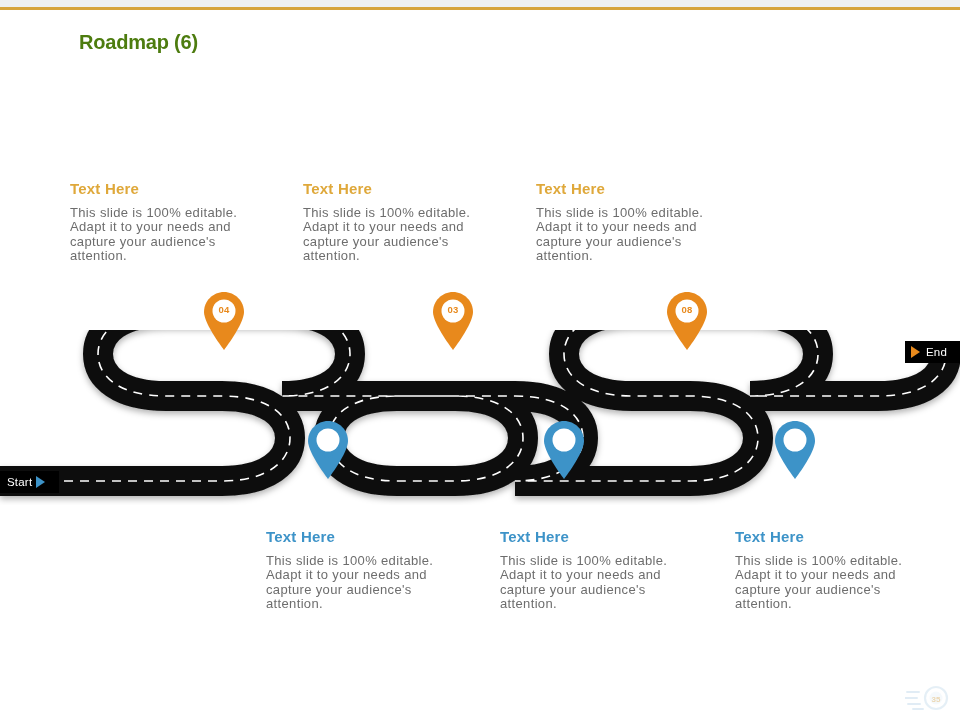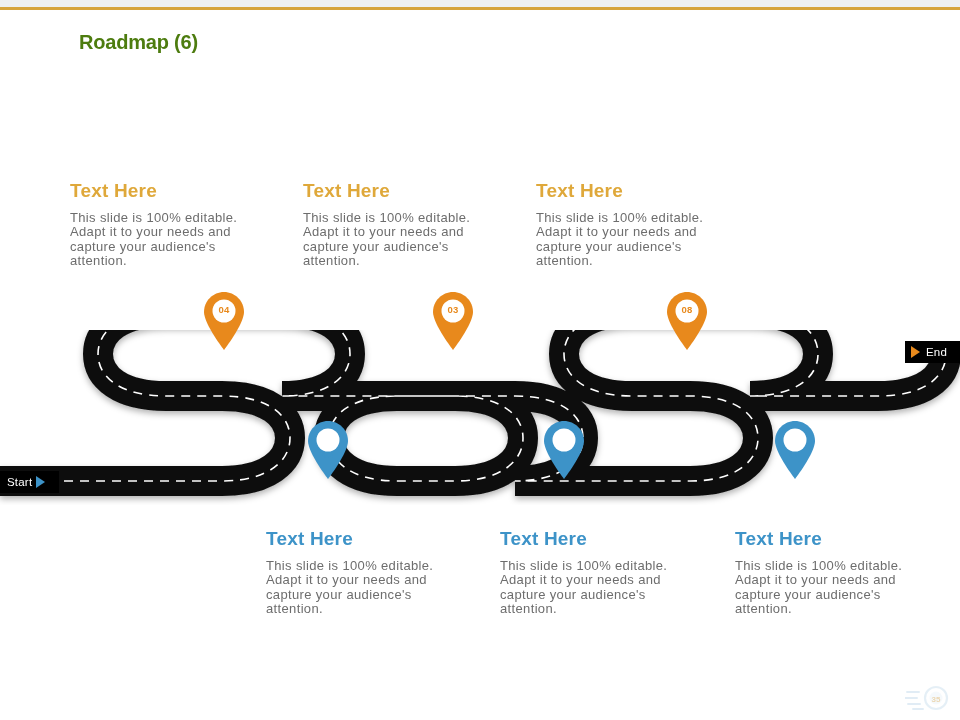--- a/index.html
+++ b/index.html
@@ -41,21 +41,21 @@
     white-space: nowrap;
     margin-left: 48px;
   }
 
   
   .text-block {
     position: absolute;
     width: 175px;
   }
   .tb-heading {
-    font-size: 19px;
+    font-size: 15px;
     font-weight: bold;
     letter-spacing: 0.2px;
     margin: 0 0 9px 0;
     white-space: nowrap;
   }
   .tb-heading.orange { color: #dfa83a; }
   .tb-heading.blue   { color: #3d93c8; }
   .tb-body {
     font-size: 13px;
     line-height: 14.3px;

